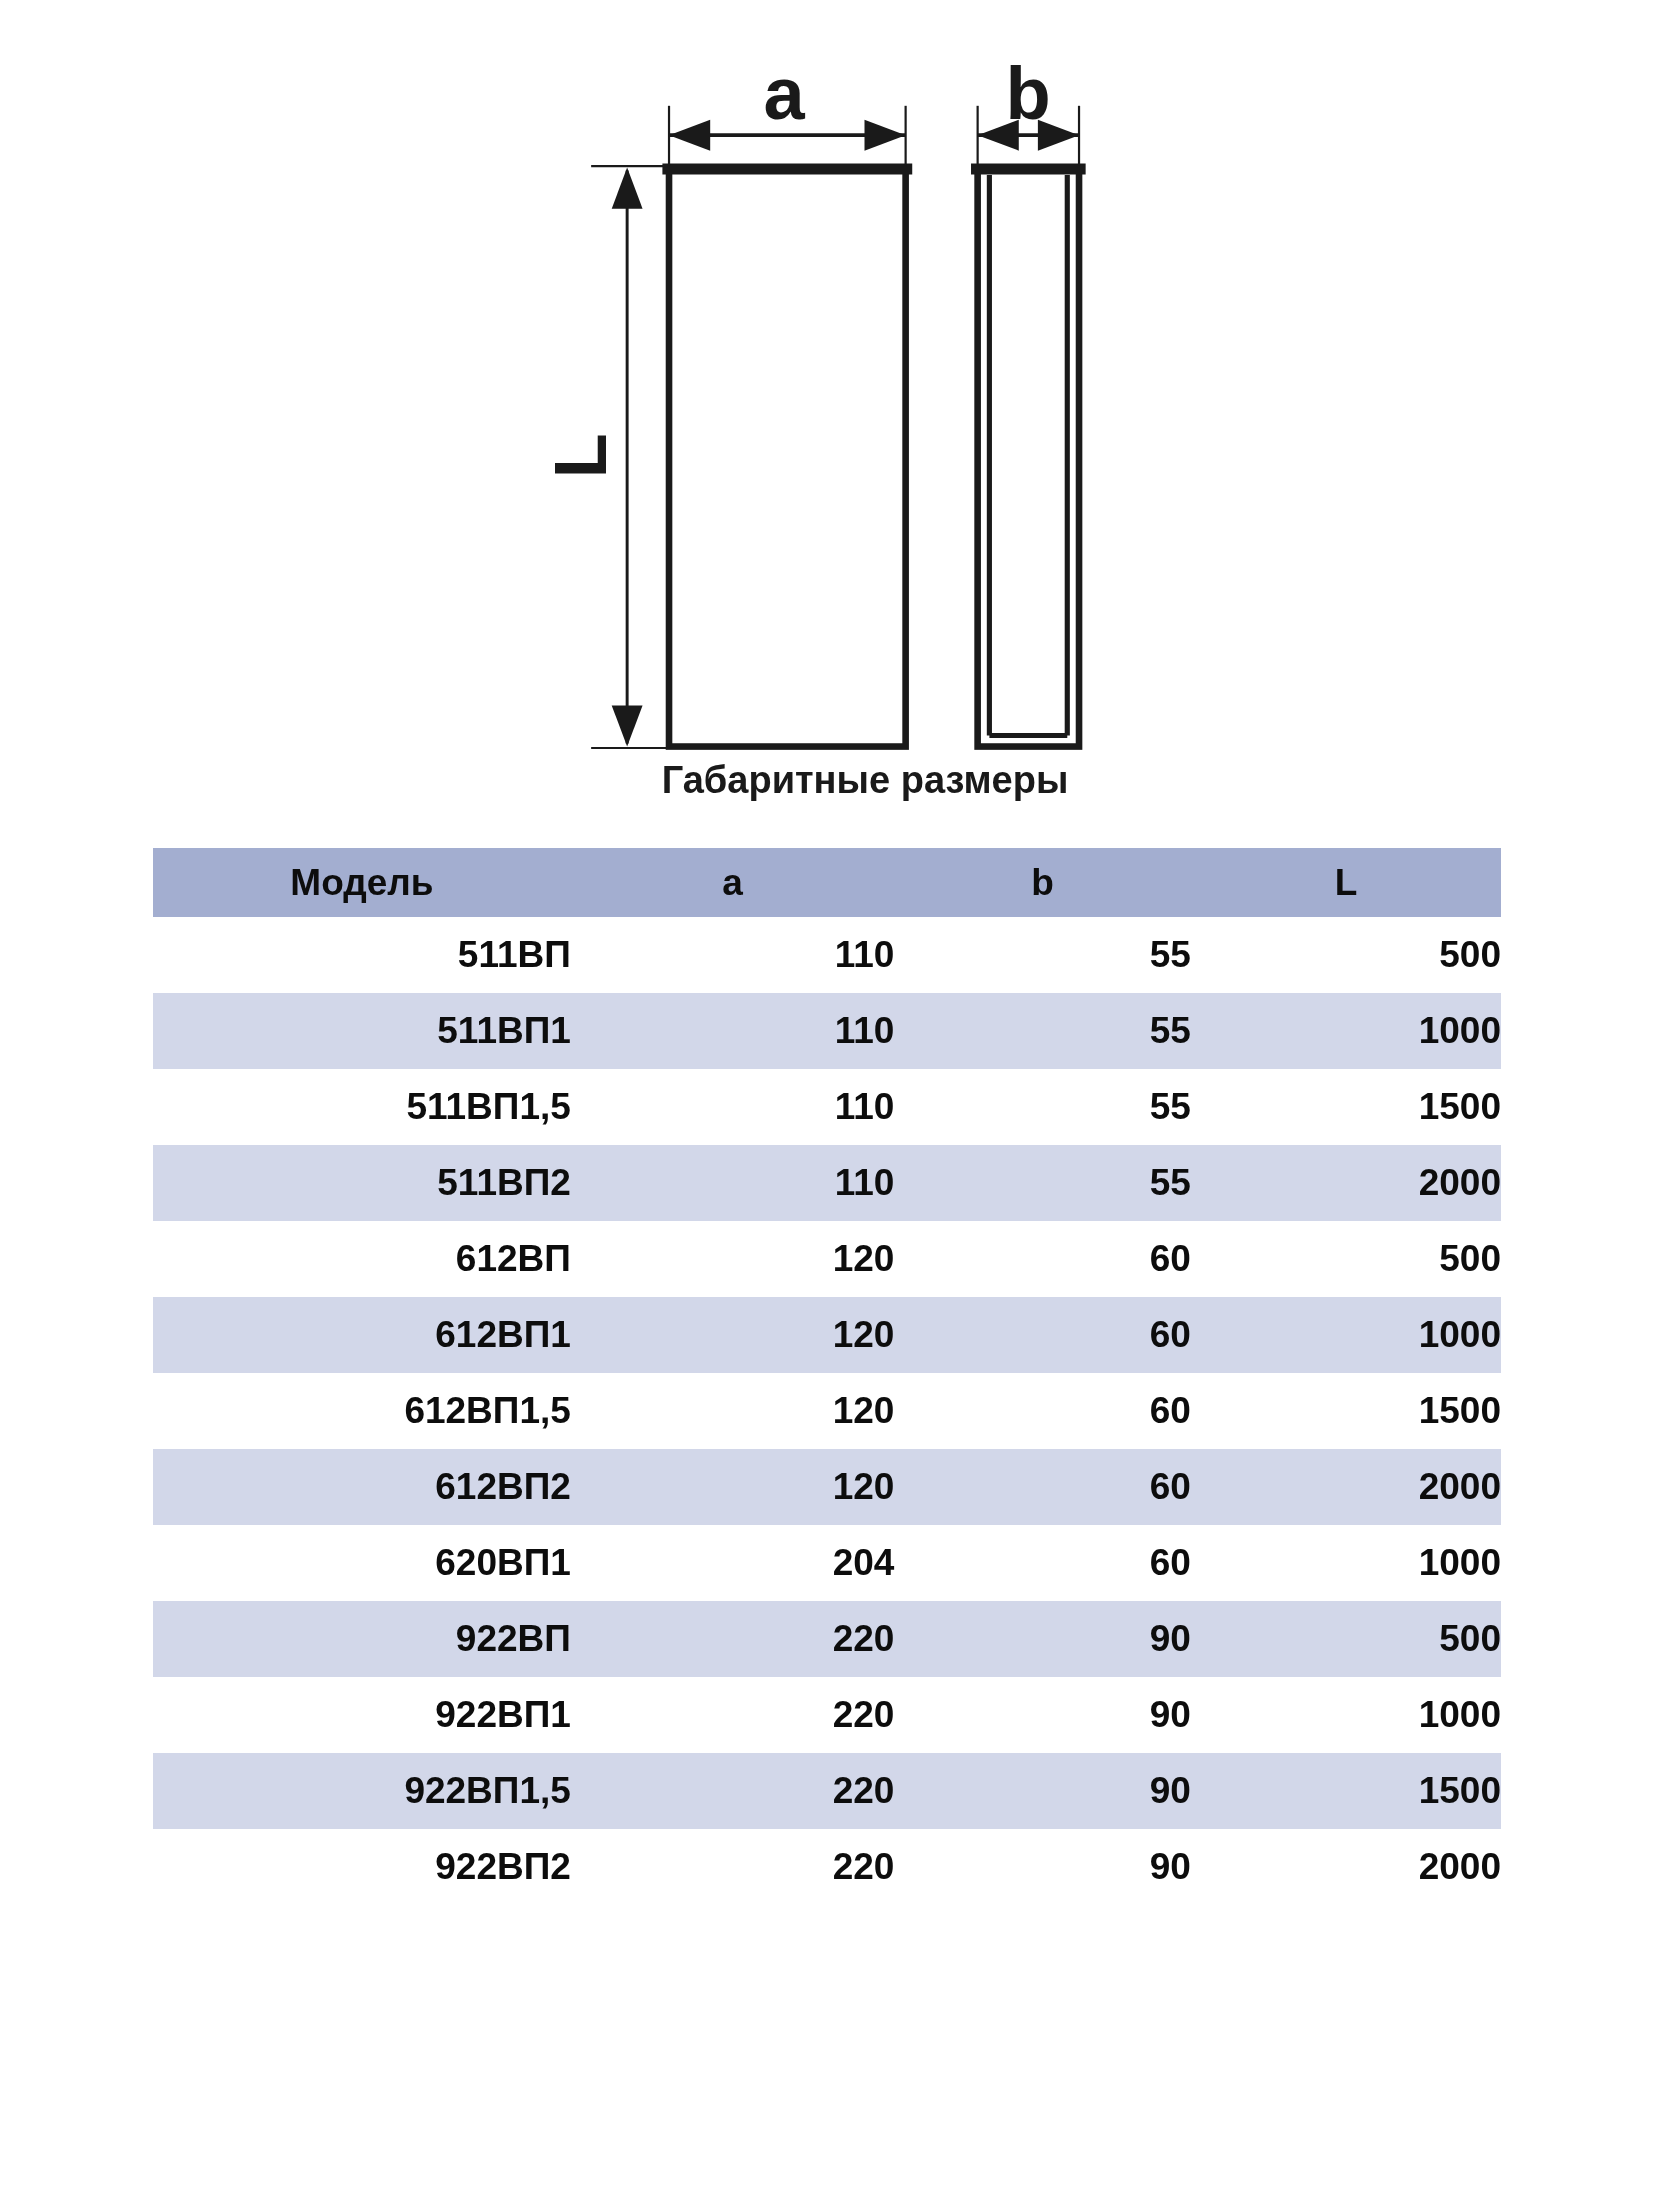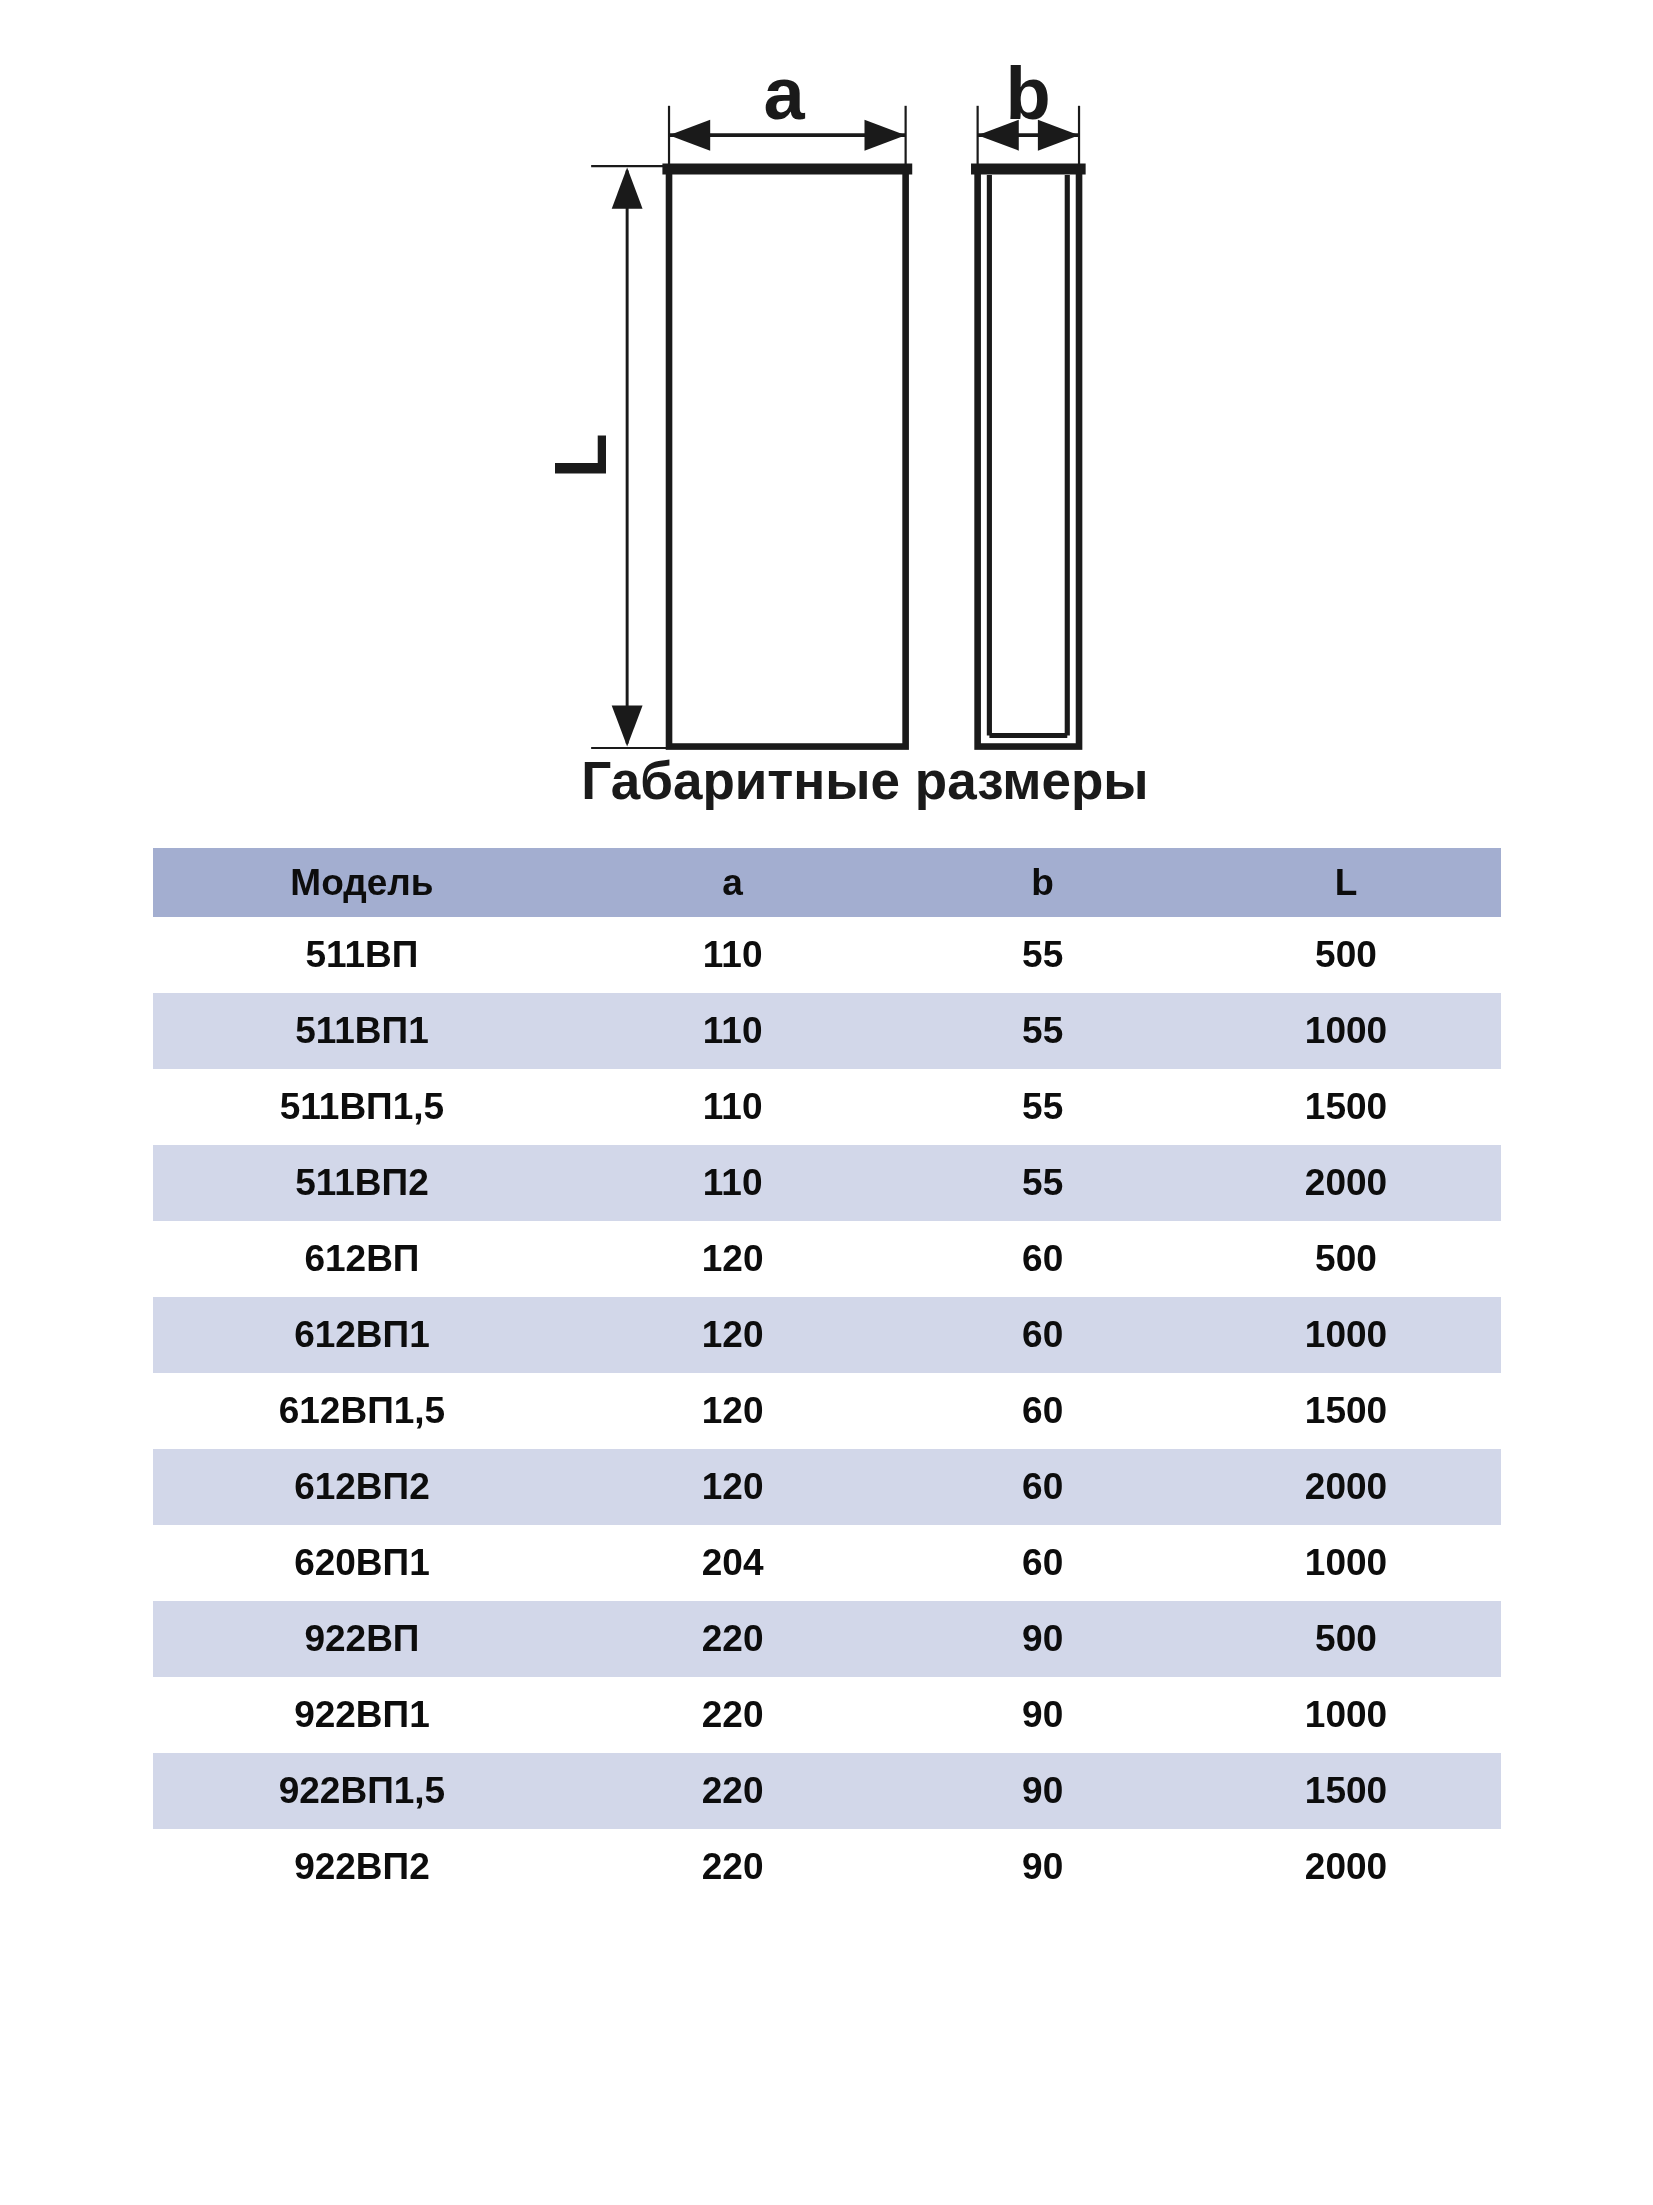--- a/index.html
+++ b/index.html
@@ -26,21 +26,21 @@
   .dim-label.l-label {
     left: 544px; top: 419px; width: 74px; height: 74px;
     text-align: center;
     transform: rotate(-90deg);
   }
   .caption {
     position: absolute;
     left: 865px; top: 754px;
     transform: translateX(-50%);
     font-weight: 700;
-    font-size: 53px;
+    font-size: 38px;
     line-height: 53px;
     color: #1a1a1a;
     white-space: nowrap;
   }
   
   table.spec {
     position: absolute;
     left: 153px; top: 848px;
     width: 1348px;
     border-collapse: collapse;
@@ -58,21 +58,21 @@
     height: 69px;
     background: #a3aed0;
     font-weight: 700;
     padding: 0;
   }
   table.spec td {
     height: 76px;
     padding: 0;
     vertical-align: middle;
   }
-  table.spec tbody tr { background: #ffffff; }
+  table.spec tbody tr { background: #ffffff; text-align: right; }
   table.spec tbody tr:nth-child(even) { background: #d2d7e9; }
 </style>
 </head>
 <body>
 
 <div class="drawing-wrap">
   <svg width="1654" height="845" viewBox="0 0 2250 1150">
 
     <g stroke="#1a1a1a" fill="none">
       <rect x="910" y="232" width="322" height="784" stroke-width="9"></rect>

